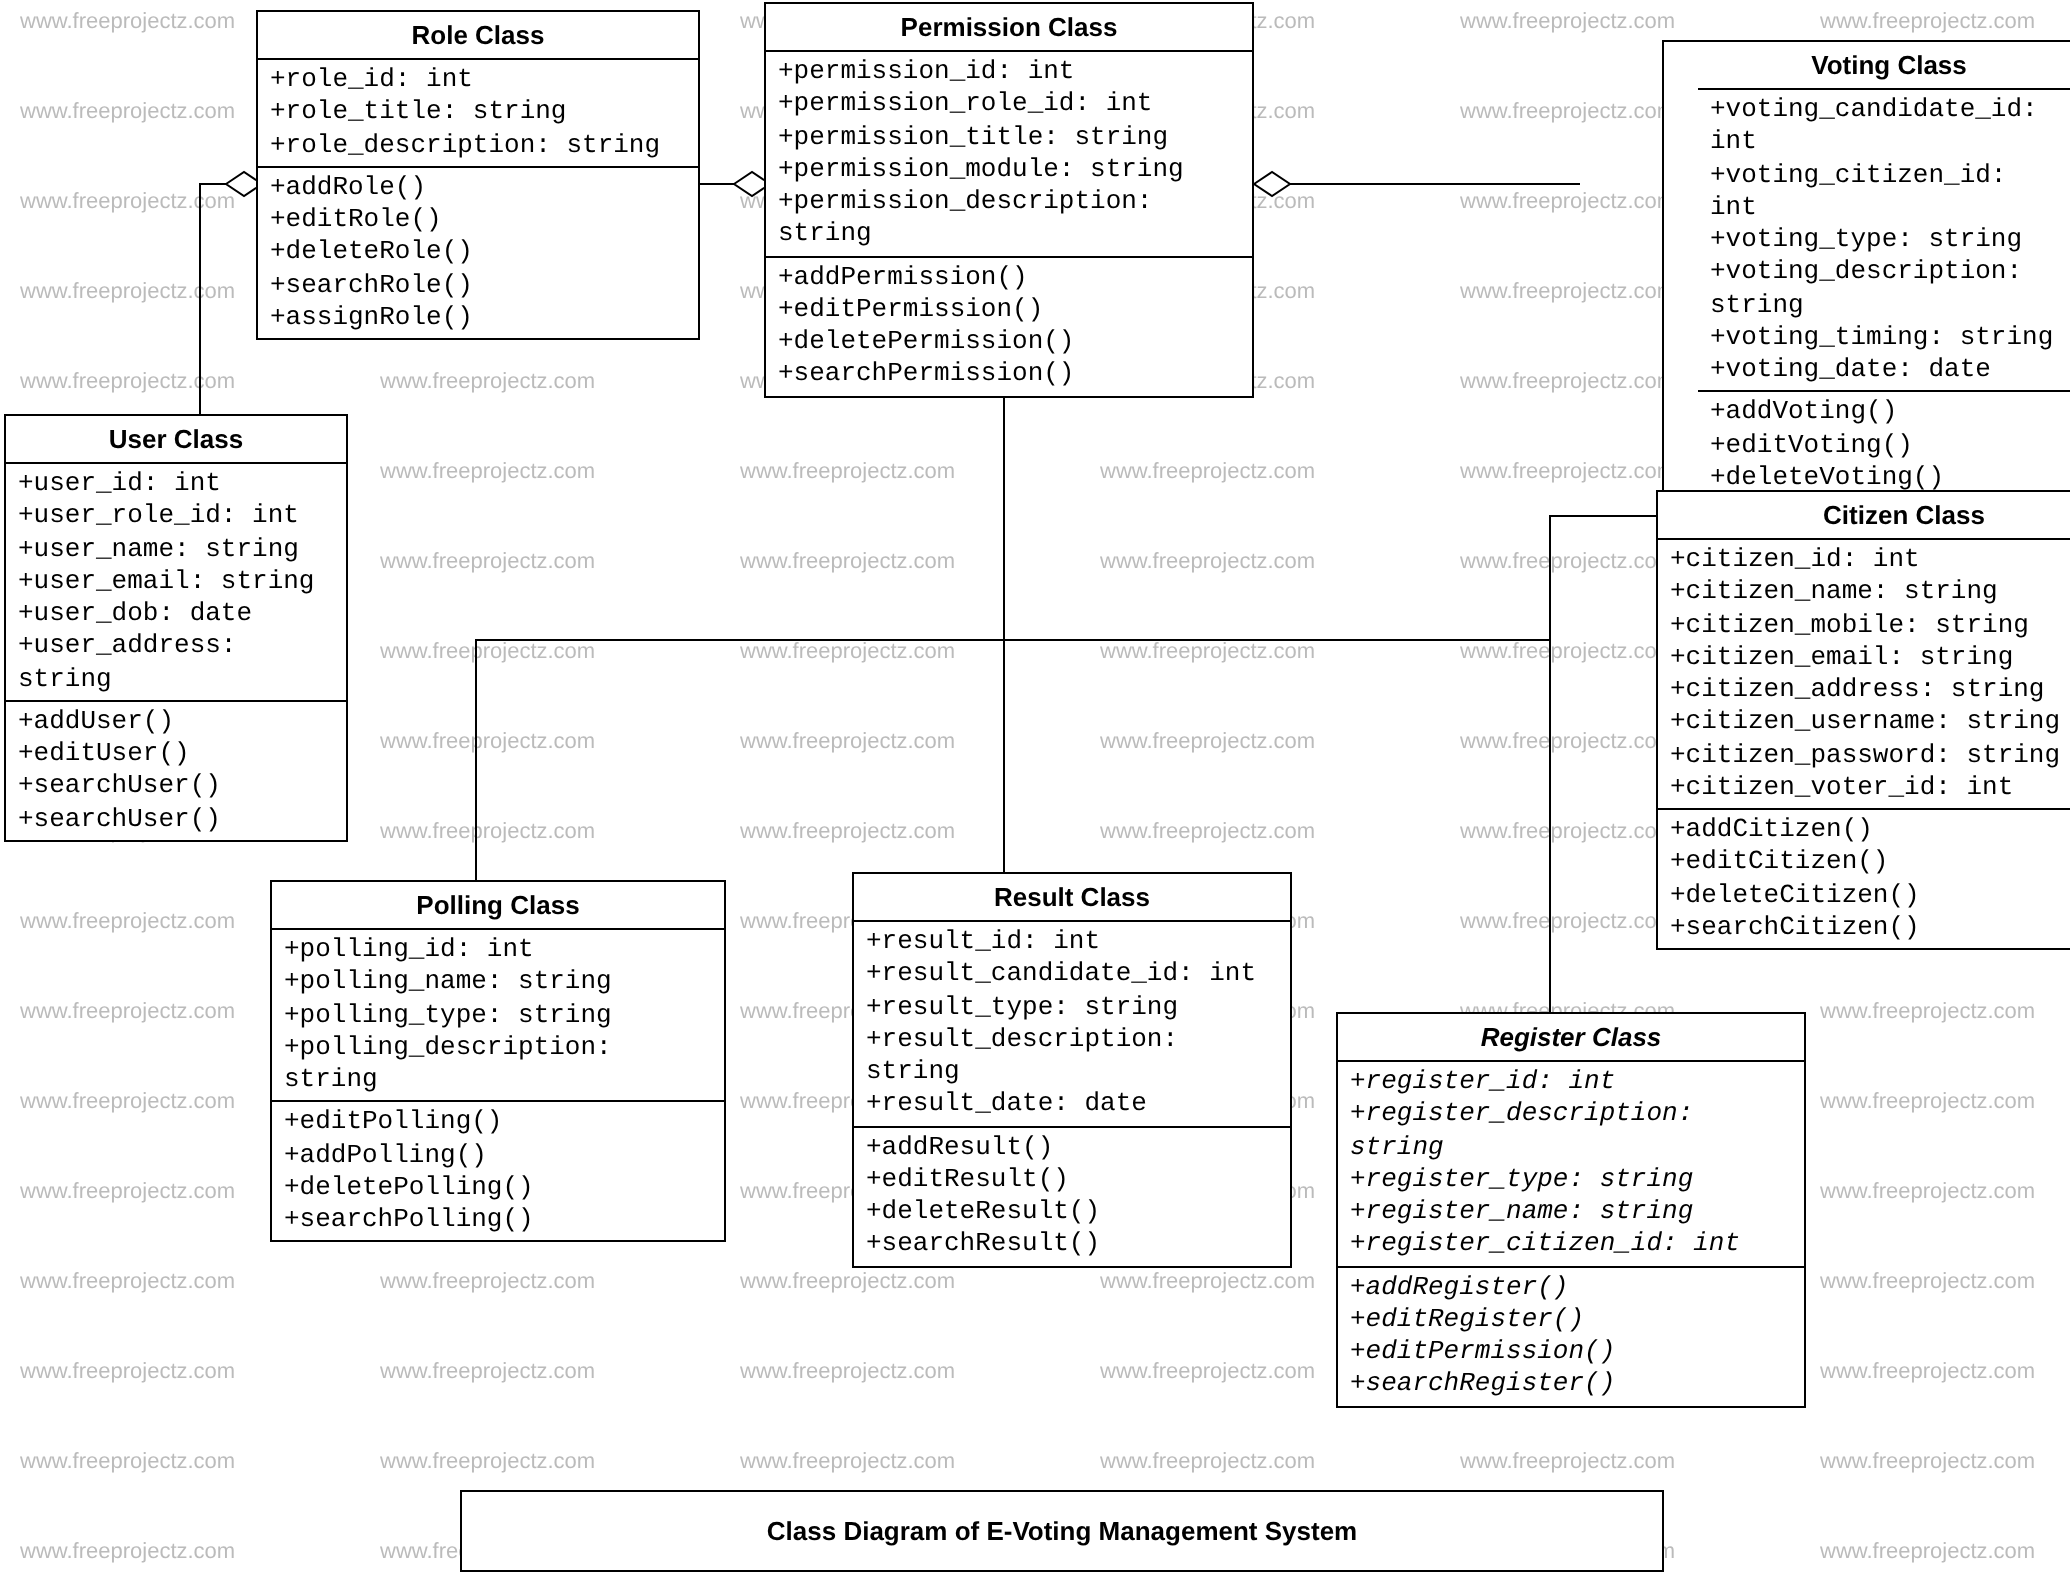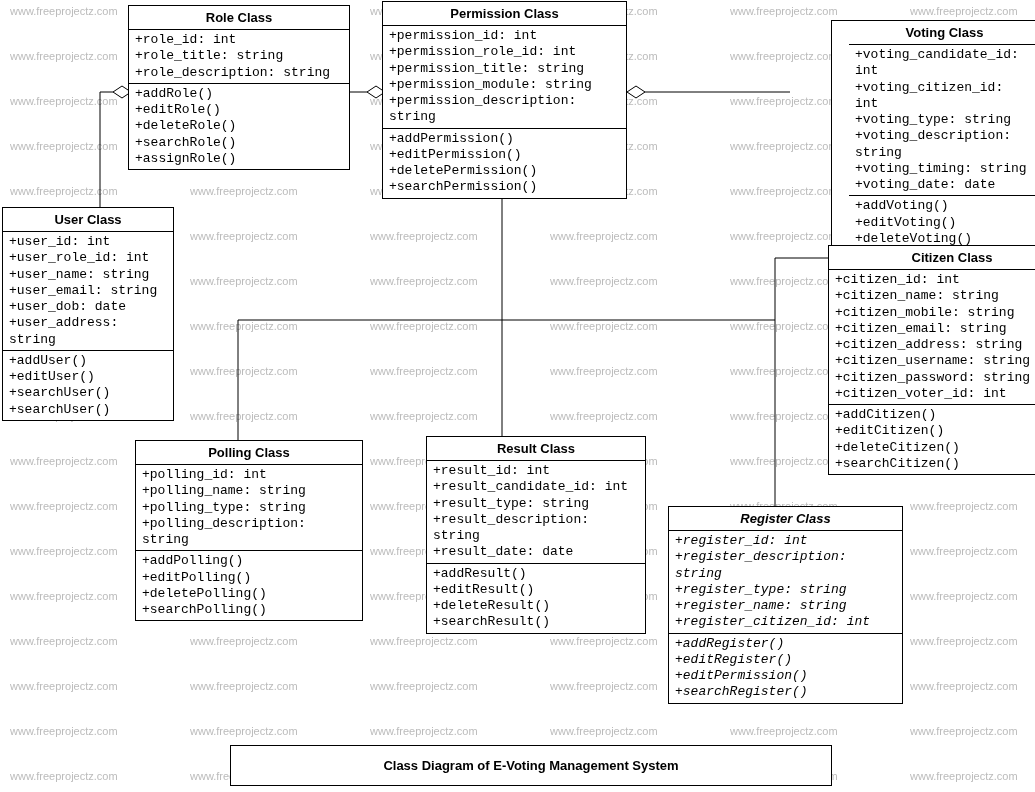--- a/index.html
+++ b/index.html
@@ -286,22 +286,22 @@
     </div>
     <div class="class-box" style="left: 135px; top: 440px; width: 228px;">
       <div class="class-title">Polling Class</div>
       <div class="class-section">
         <div>+polling_id: int</div>
         <div>+polling_name: string</div>
         <div>+polling_type: string</div>
         <div>+polling_description: string</div>
       </div>
       <div class="class-section">
+        <div>+editPolling()</div>
         <div>+addPolling()</div>
-        <div>+editPolling()</div>
         <div>+deletePolling()</div>
         <div>+searchPolling()</div>
       </div>
     </div>
     <div class="class-box" style="left: 406px; top: 436px; width: 220px; margin-left: 20px;">
       <div class="class-title">Result Class</div>
       <div class="class-section">
         <div>+result_id: int</div>
         <div>+result_candidate_id: int</div>
         <div>+result_type: string</div>

